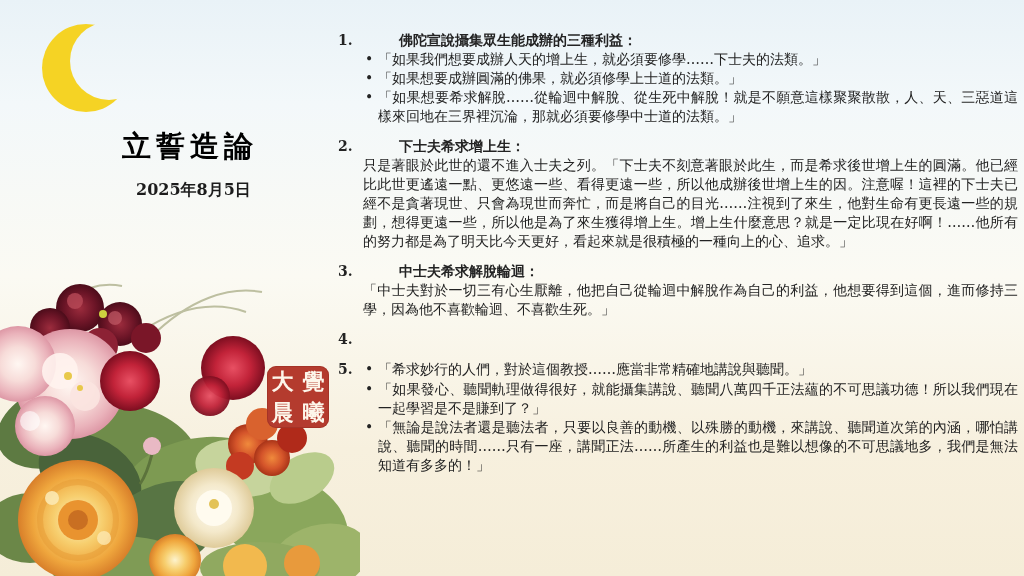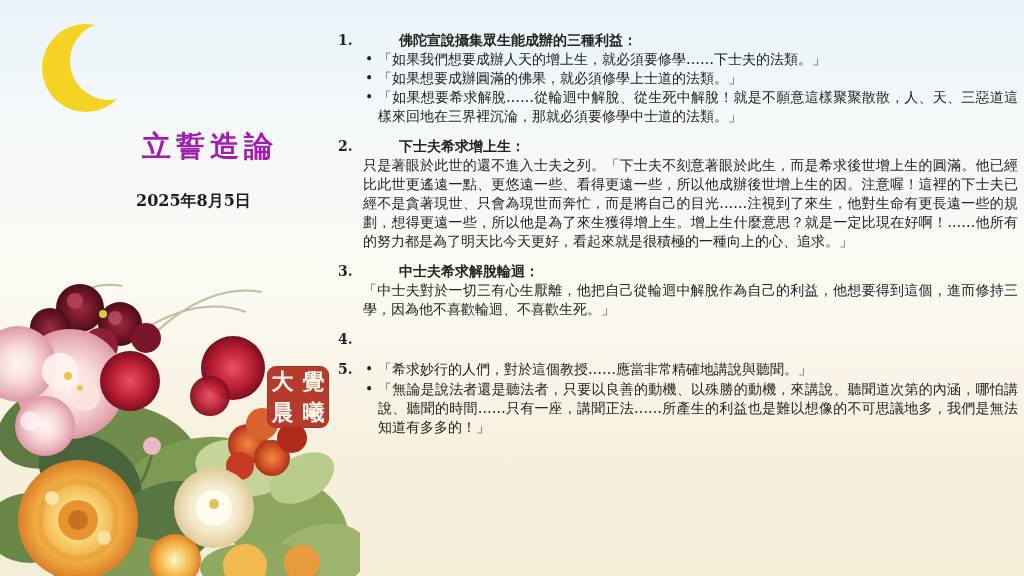--- a/index.html
+++ b/index.html
@@ -7,23 +7,23 @@
     width:1024px;height:576px;overflow:hidden;position:relative;
     font-family:"DejaVu Serif","Liberation Serif",serif;
     background:linear-gradient(180deg,#e9f2f7 0%,#f3f8fa 18%,#fbfaf3 48%,#f7f0de 78%,#f5edd8 100%);
     color:#222;
   }
   .slide{position:absolute;inset:0;}
   
   .moon{position:absolute;left:42px;top:24px;width:88px;height:88px;}
   .series-title{position:absolute;left:74px;top:50px;font-size:17.5px;font-weight:600;
     letter-spacing:4px;color:#3a3a3a;white-space:nowrap;}
-  .lecture-title{position:absolute;left:142px;top:127px;font-size:29px;font-weight:bold;
-    letter-spacing:5px;color:#a21caf;white-space:nowrap;}
-  .date{position:absolute;left:136px;top:191px;font-size:16px;font-weight:bold;color:#1c1c1c;}
+  .lecture-title{position:absolute;left:122px;top:127px;font-size:29px;font-weight:bold;
+    letter-spacing:5px;color:#000000;white-space:nowrap;}
+  .date{position:absolute;left:136px;top:180px;font-size:16px;font-weight:bold;color:#1c1c1c;}
   
   .flowers{position:absolute;left:0;bottom:0;width:360px;height:300px;}
   
   .seal{position:absolute;left:267px;top:366px;width:62px;height:62px;background:#b43b2e;
     border-radius:9px;display:grid;grid-template-columns:1fr 1fr;align-items:center;
     color:#fdf6ea;font-weight:bold;font-size:22px;text-align:center;z-index:5;
     box-shadow:0 0 0 1px rgba(140,40,30,.4) inset;}
   .seal span{line-height:1.15;}
   
   .content{position:absolute;left:338px;top:31px;width:680px;font-size:14px;
@@ -206,18 +206,19 @@
       </div>
       <div class="item">
         <div class="item-num">4.</div>
         <div class="item-content">
         </div>
       </div>
       <div class="item">
         <div class="item-num">5.</div>
         <div class="item-content">
           <div class="bullet">「希求妙行的人們，對於這個教授……應當非常精確地講說與聽聞。」</div>
+          <div class="bullet">「如果發心、聽聞軌理做得很好，就能攝集講說、聽聞八萬四千正法蘊的不可思議功德！所以我們現在一起學習是不是賺到了？」</div>
           <div class="bullet">「無論是說法者還是聽法者，只要以良善的動機、以殊勝的動機，來講說、聽聞道次第的內涵，哪怕講說、聽聞的時間……只有一座，講聞正法……所產生的利益也是難以想像的不可思議地多，我們是無法知道有多多的！」</div>
         </div>
       </div>
     </div>
 
 </div>
 
 </body></html>

